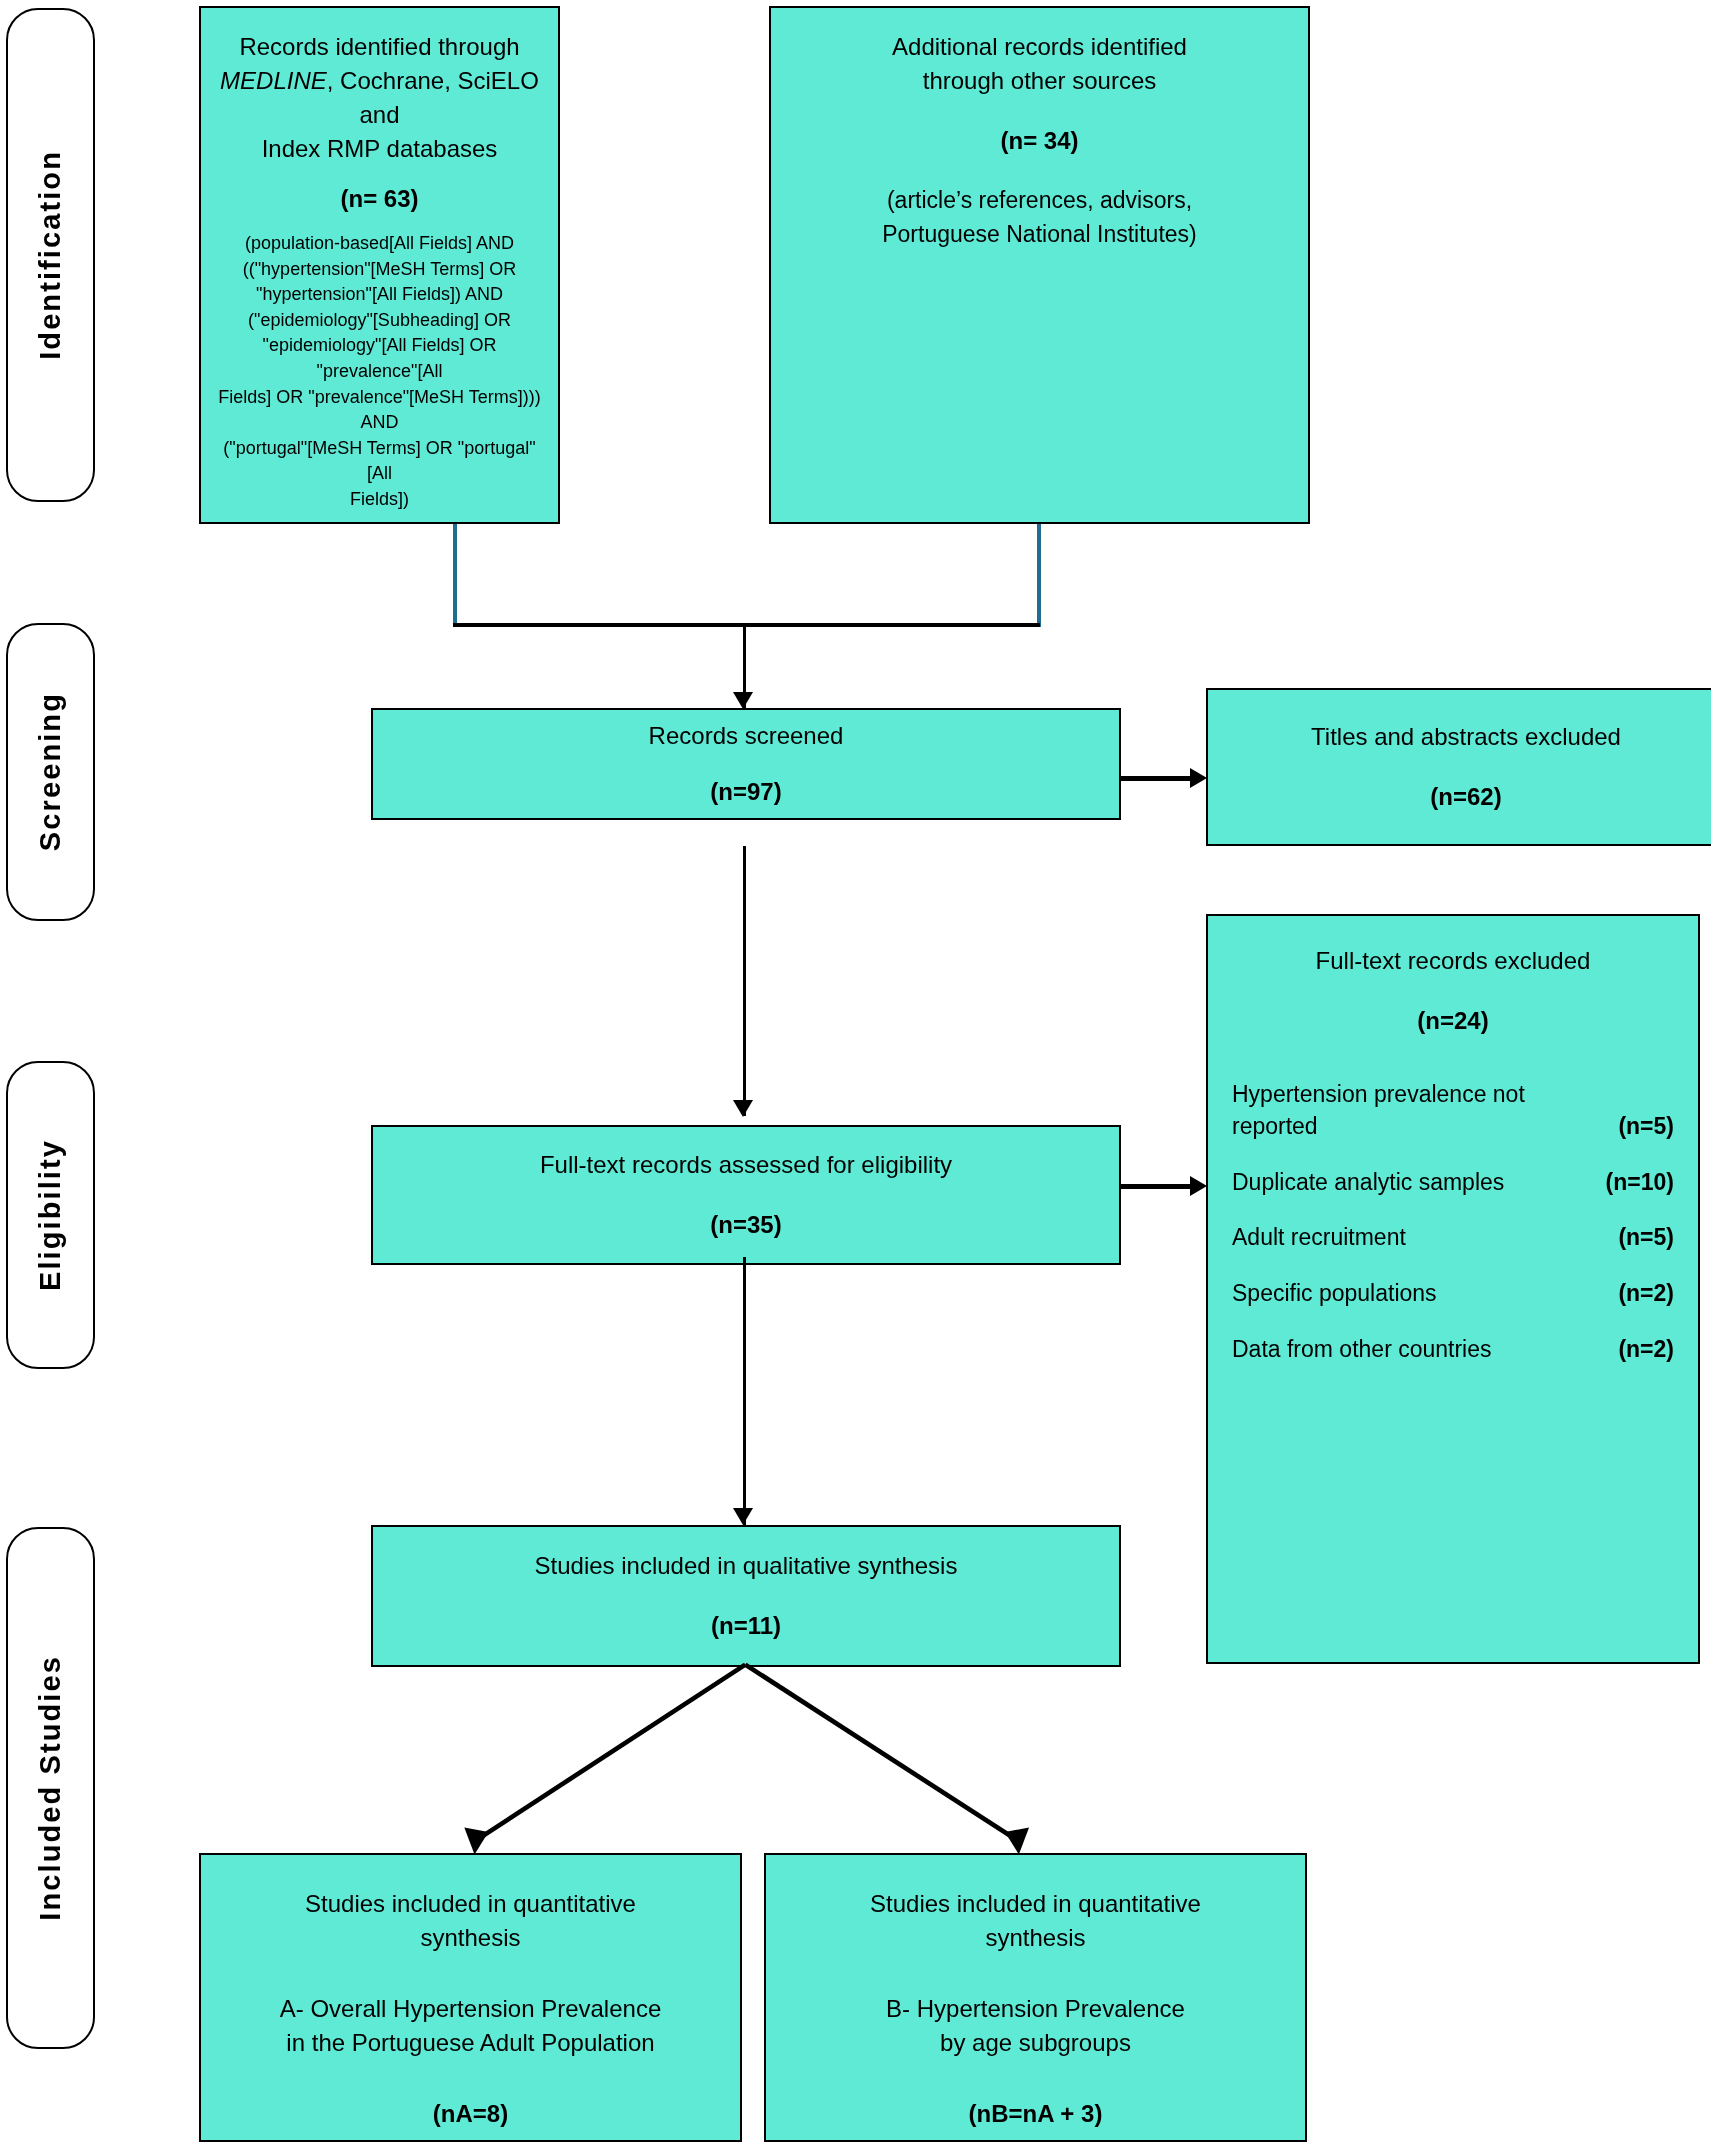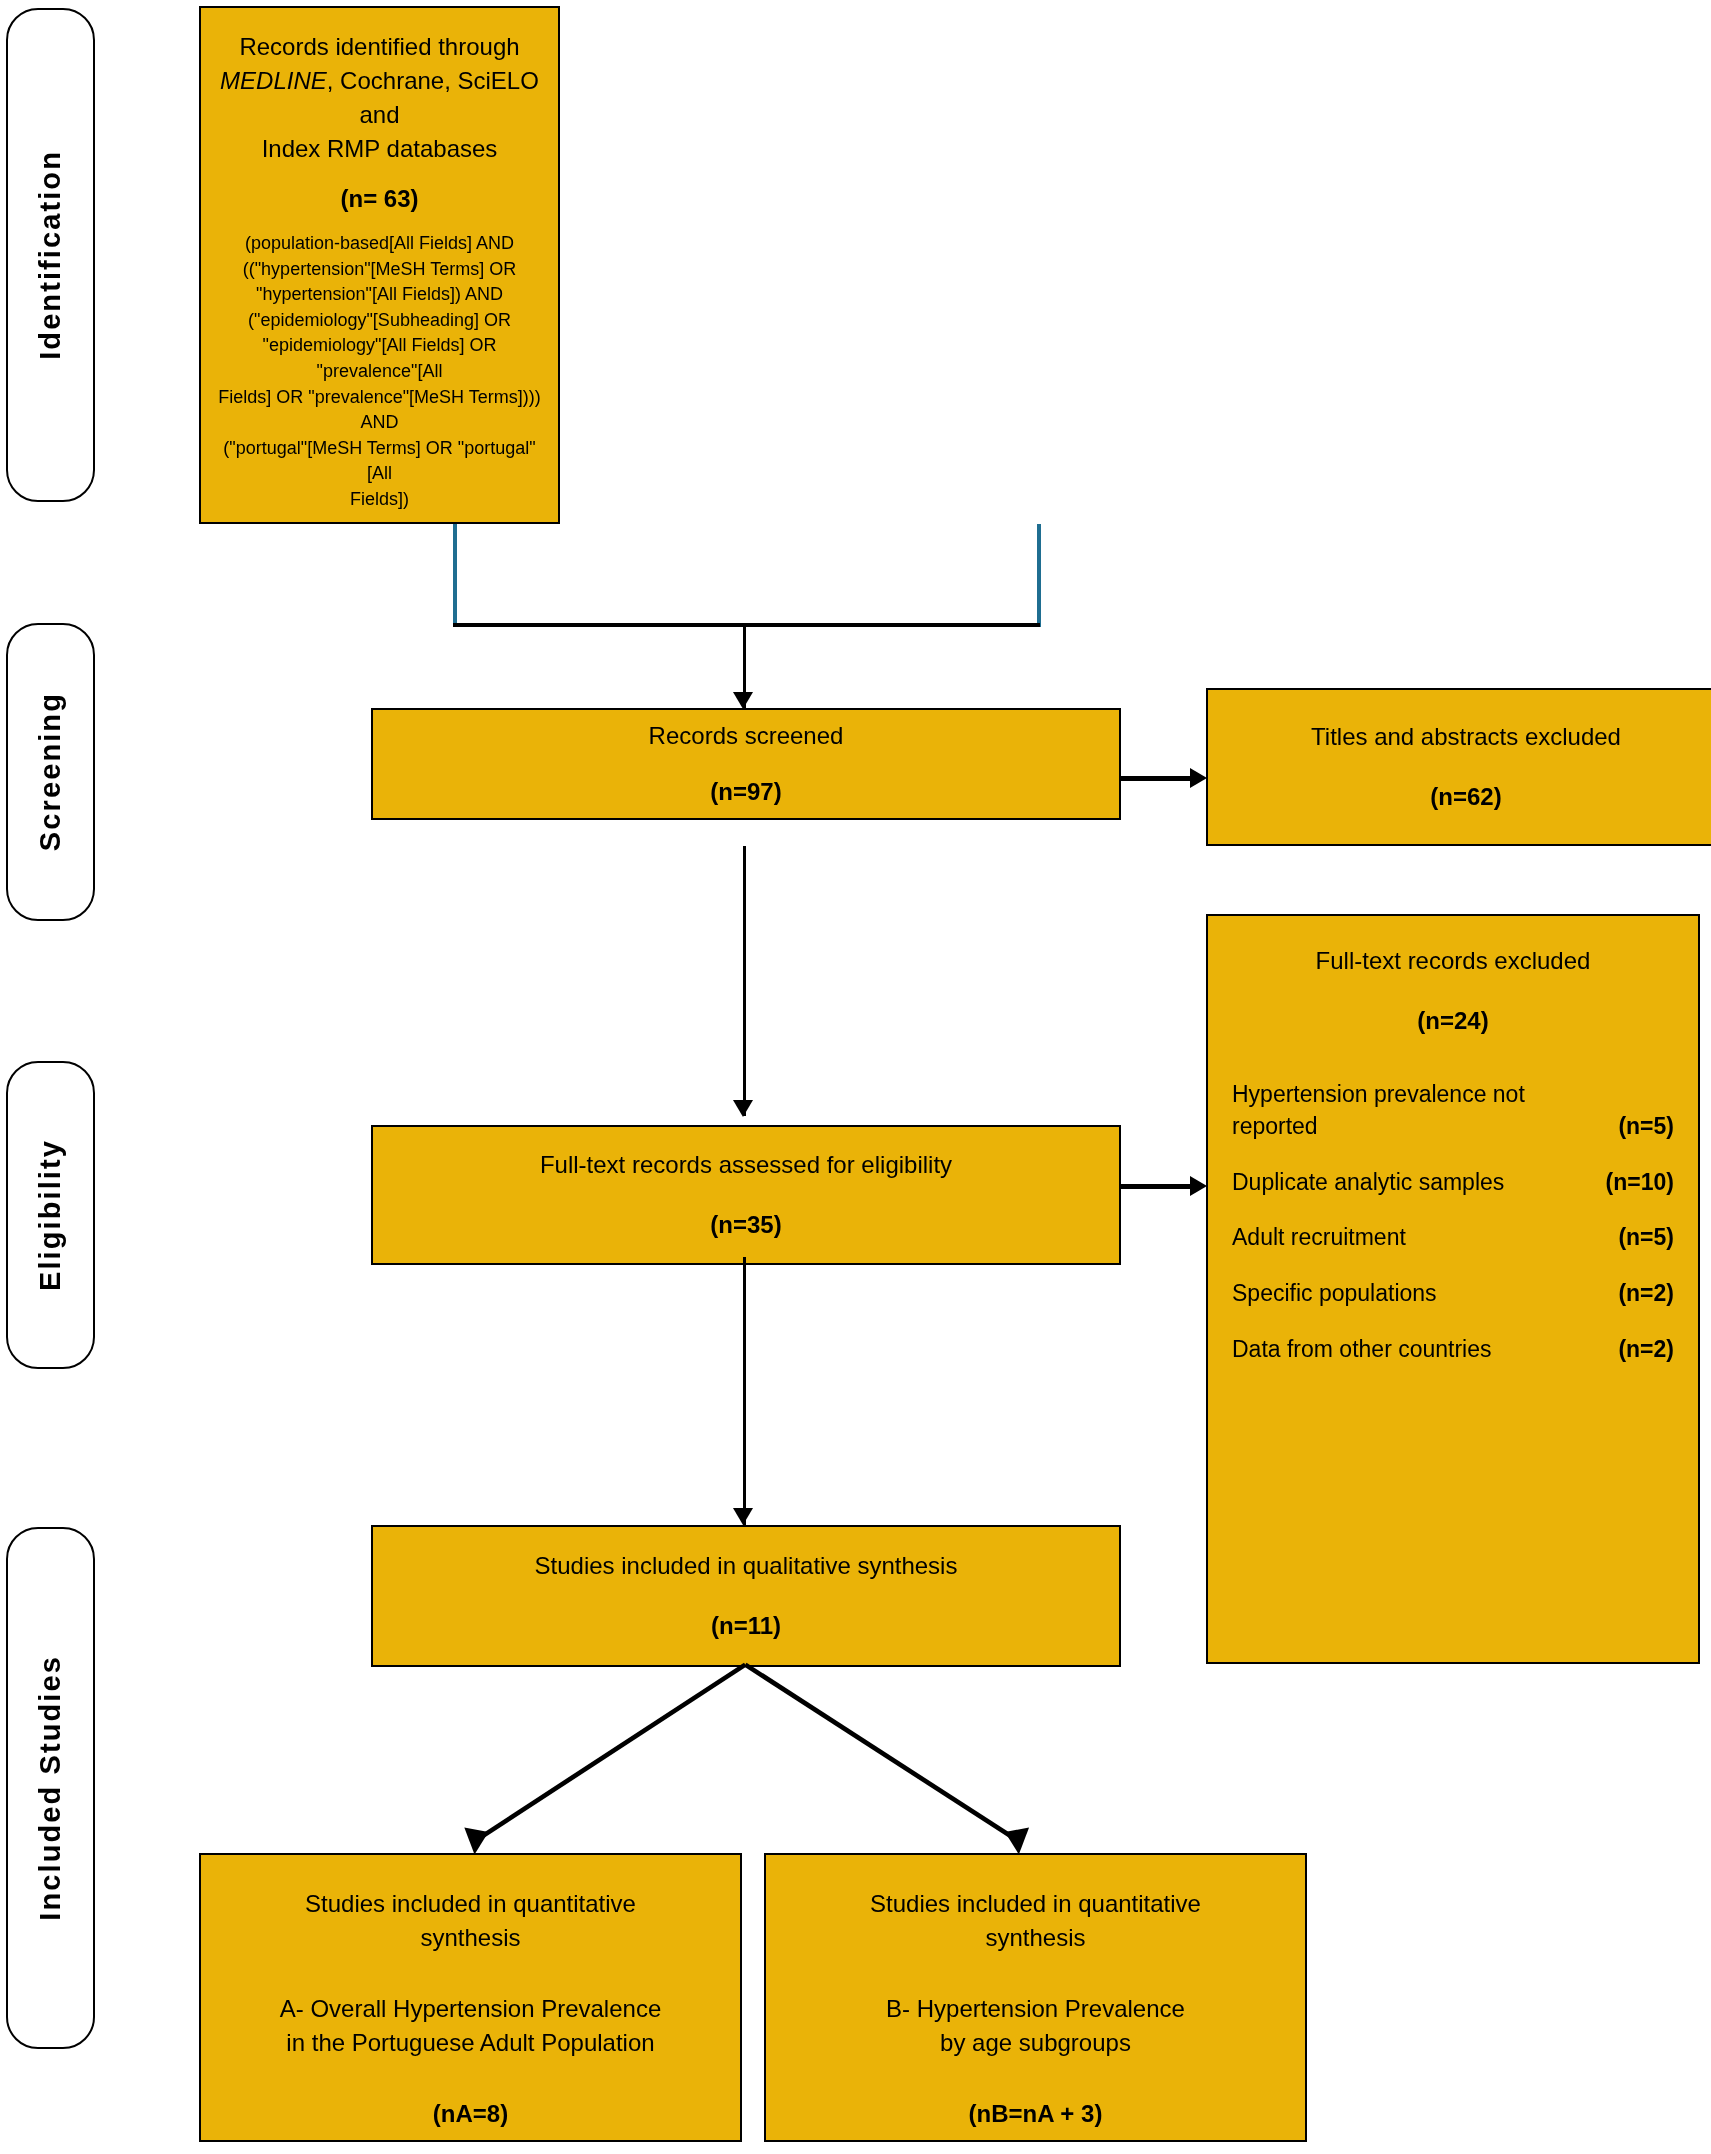--- a/index.html
+++ b/index.html
@@ -38,21 +38,21 @@
     font-size: 29px;
     letter-spacing: 2.1px;
     white-space: nowrap;
     line-height: 1;
   }
 
   
   .box {
     position: absolute;
     border: 2.8px solid #000;
-    background: #eab308;
+    background: #5eead4;
     box-sizing: border-box;
     display: flex;
     flex-direction: column;
     align-items: center;
     text-align: center;
     padding: 9.3px 13px;
   }
   .box .line {
     font-size: 24px;
     line-height: 1.42;
@@ -151,20 +151,29 @@
     <div class="query">(population-based[All Fields] AND</div>
     <div class="query">(("hypertension"[MeSH Terms] OR</div>
     <div class="query">"hypertension"[All Fields]) AND</div>
     <div class="query">("epidemiology"[Subheading] OR</div>
     <div class="query">"epidemiology"[All Fields] OR "prevalence"[All</div>
     <div class="query">Fields] OR "prevalence"[MeSH Terms]))) AND</div>
     <div class="query">("portugal"[MeSH Terms] OR "portugal"[All</div>
     <div class="query">Fields])</div>
   </div>
 
+  <div class="box" style="left:769px; top:5.6px; width:541px; height:518px; padding-top:22.4px;">
+    <div class="line">Additional records identified</div>
+    <div class="line">through other sources</div>
+    <div class="spacer-md"></div>
+    <div class="line bold">(n= 34)</div>
+    <div class="spacer-md"></div>
+    <div class="small-note">(article’s references, advisors,</div>
+    <div class="small-note">Portuguese National Institutes)</div>
+  </div>
 
   <div class="vline blue" style="left:453px; top:524px; height:103px;"></div>
   <div class="vline blue" style="left:1037px; top:524px; height:103px;"></div>
   <div class="hline" style="left:453px; top:623px; width:587px;"></div>
   <div class="vline" style="left:743px; top:623px; height:86px;"></div>
   <div class="arrow-down" style="left:733px; top:692px;"></div>
 
   <div class="box" style="left:371px; top:708px; width:750px; height:112px; justify-content:center;">
     <div class="line">Records screened</div>
     <div class="spacer-md"></div>

